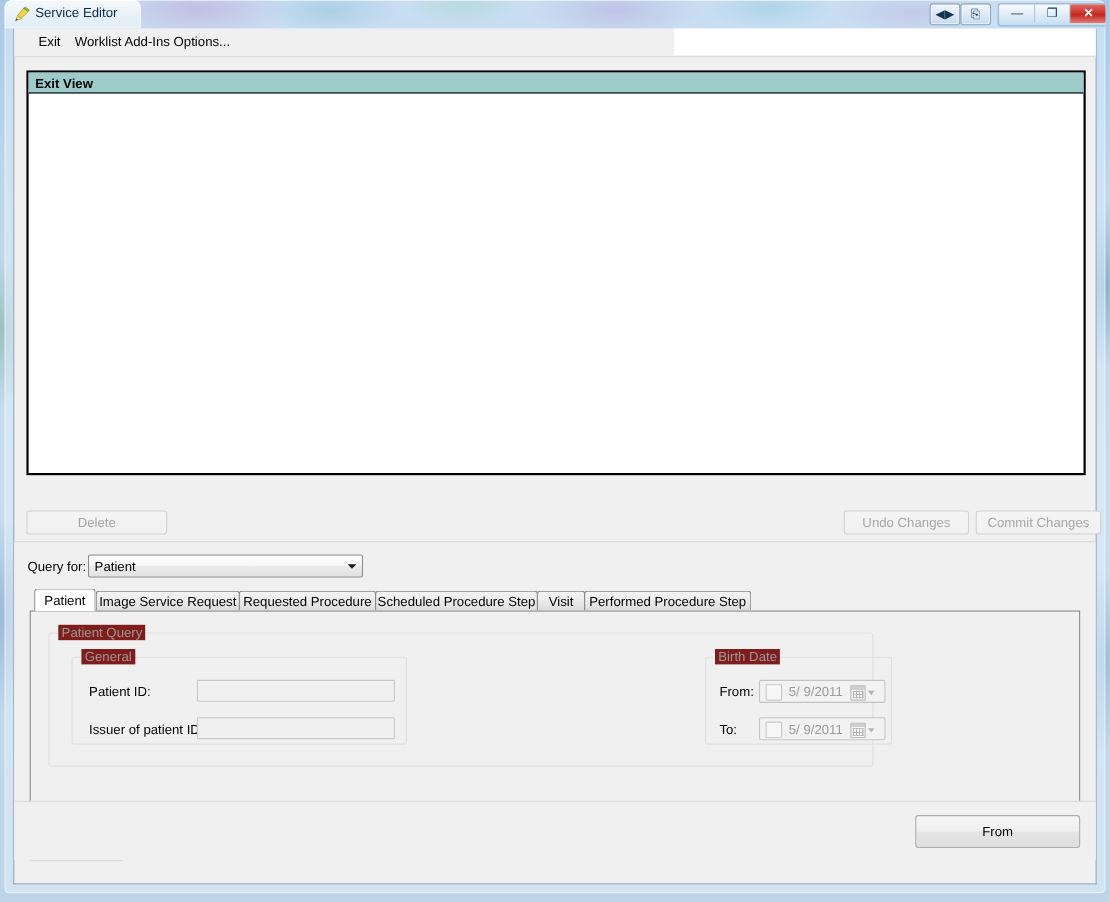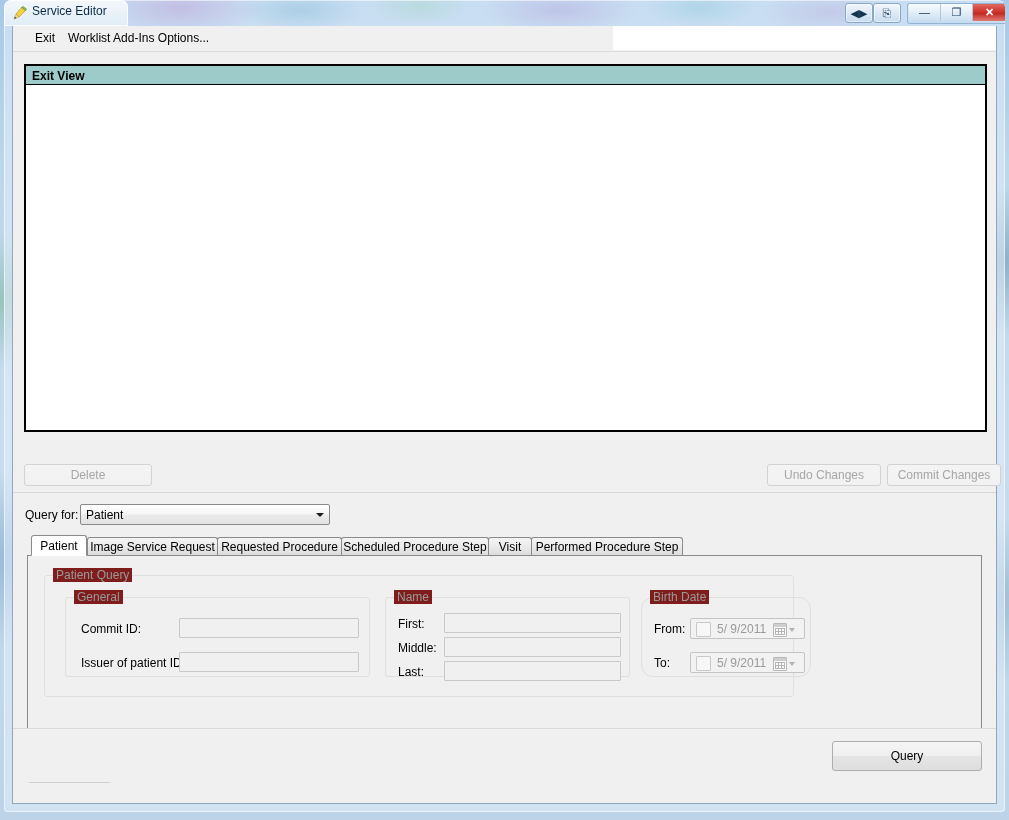--- a/index.html
+++ b/index.html
@@ -254,21 +254,21 @@
     position: absolute; top: -8px; left: 8px;
     background: #7f1d1d;
     padding: 0 3px;
     font-size: 12px; color: #9a9a9a;
     white-space: nowrap;
   }
 
   #grp-patient-query { left: 16px; top: 19px; width: 750px; height: 122px; }
   #grp-general       { left: 20px; top: 21px; width: 305px; height: 80px; }
   #grp-name          { left: 340px; top: 21px; width: 245px; height: 80px; }
-  #grp-birthdate     { left: 596px; top: 21px; width: 170px; height: 80px; border-radius: 12px; }
+  #grp-birthdate     { left: 596px; top: 21px; width: 170px; height: 80px; }
 
   .fld-label {
     position: absolute;
     font-size: 12px; color: #000;
     white-space: nowrap;
   }
   .txt {
     position: absolute;
     box-sizing: border-box;
     height: 20px;
@@ -421,39 +421,27 @@
         </div>
 
         <div id="tabpage">
 
           <div class="group" id="grp-patient-query">
             <span class="group-title">Patient Query</span>
 
             <div class="group" id="grp-general">
               <span class="group-title">General</span>
 
-              <span class="fld-label" style="left:15px; top:24px;">Commit ID:</span>
+              <span class="fld-label" style="left:15px; top:24px;">Patient ID:</span>
               <div class="txt" style="left:113px; top:20px; width:180px;"></div>
 
               <span class="fld-label" style="left:15px; top:58px;">Issuer of patient ID:</span>
               <div class="txt" style="left:113px; top:54px; width:180px;"></div>
             </div>
 
-            <div class="group" id="grp-name">
-              <span class="group-title">Name</span>
-
-              <span class="fld-label" style="left:12px; top:19px;">First:</span>
-              <div class="txt" style="left:58px; top:15px; width:177px;"></div>
-
-              <span class="fld-label" style="left:12px; top:43px;">Middle:</span>
-              <div class="txt" style="left:58px; top:39px; width:177px;"></div>
-
-              <span class="fld-label" style="left:12px; top:67px;">Last:</span>
-              <div class="txt" style="left:58px; top:63px; width:177px;"></div>
-            </div>
 
             <div class="group" id="grp-birthdate">
               <span class="group-title">Birth Date</span>
 
               <span class="fld-label" style="left:12px; top:24px;">From:</span>
               <div class="datepick" style="left:48px; top:20px;">
                 <span class="dp-check"></span>
                 <span class="dp-text">5/  9/2011</span>
                 <span class="dp-calbtn">
                   <i class="cal-icon"></i>
@@ -472,18 +460,18 @@
               </div>
             </div>
           </div>
 
         </div>
       </div>
 
       <div class="btn disabled" id="btn-reset">Reset</div>
 
       <div id="bottombar">
-        <div class="btn" id="btn-query">Query</div>
+        <div class="btn" id="btn-query">From</div>
       </div>
 
     </div>
   </div>
 </div>
 
 </body></html>

